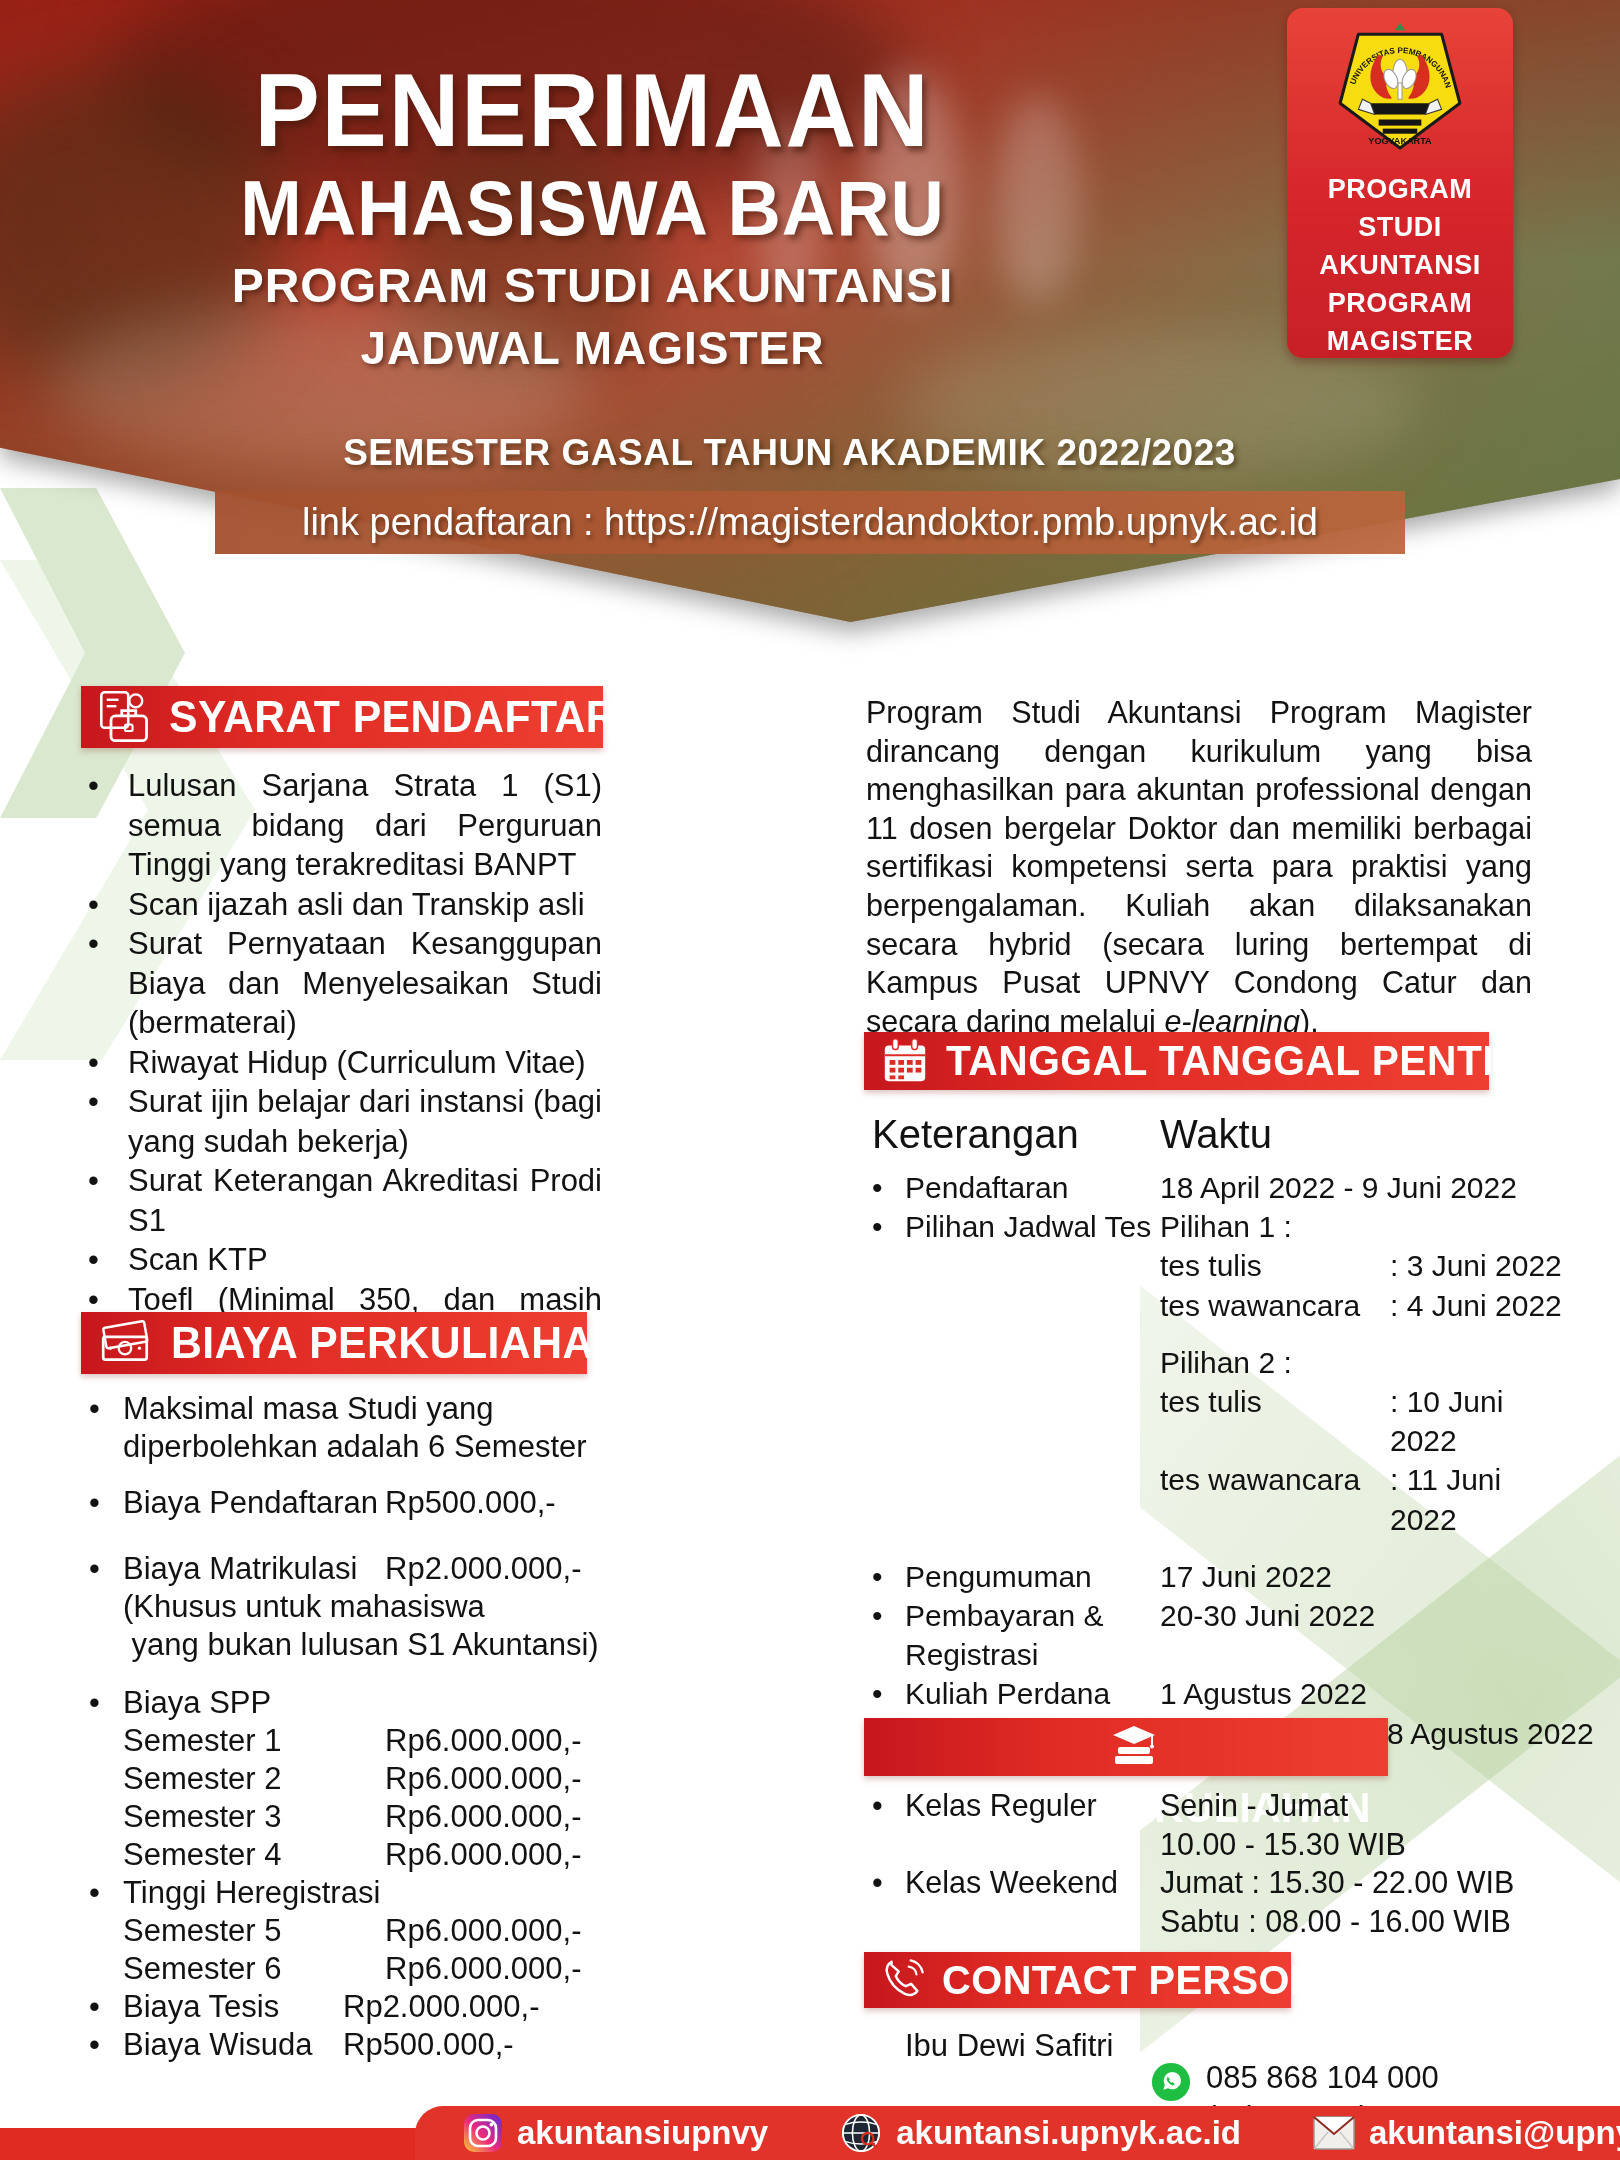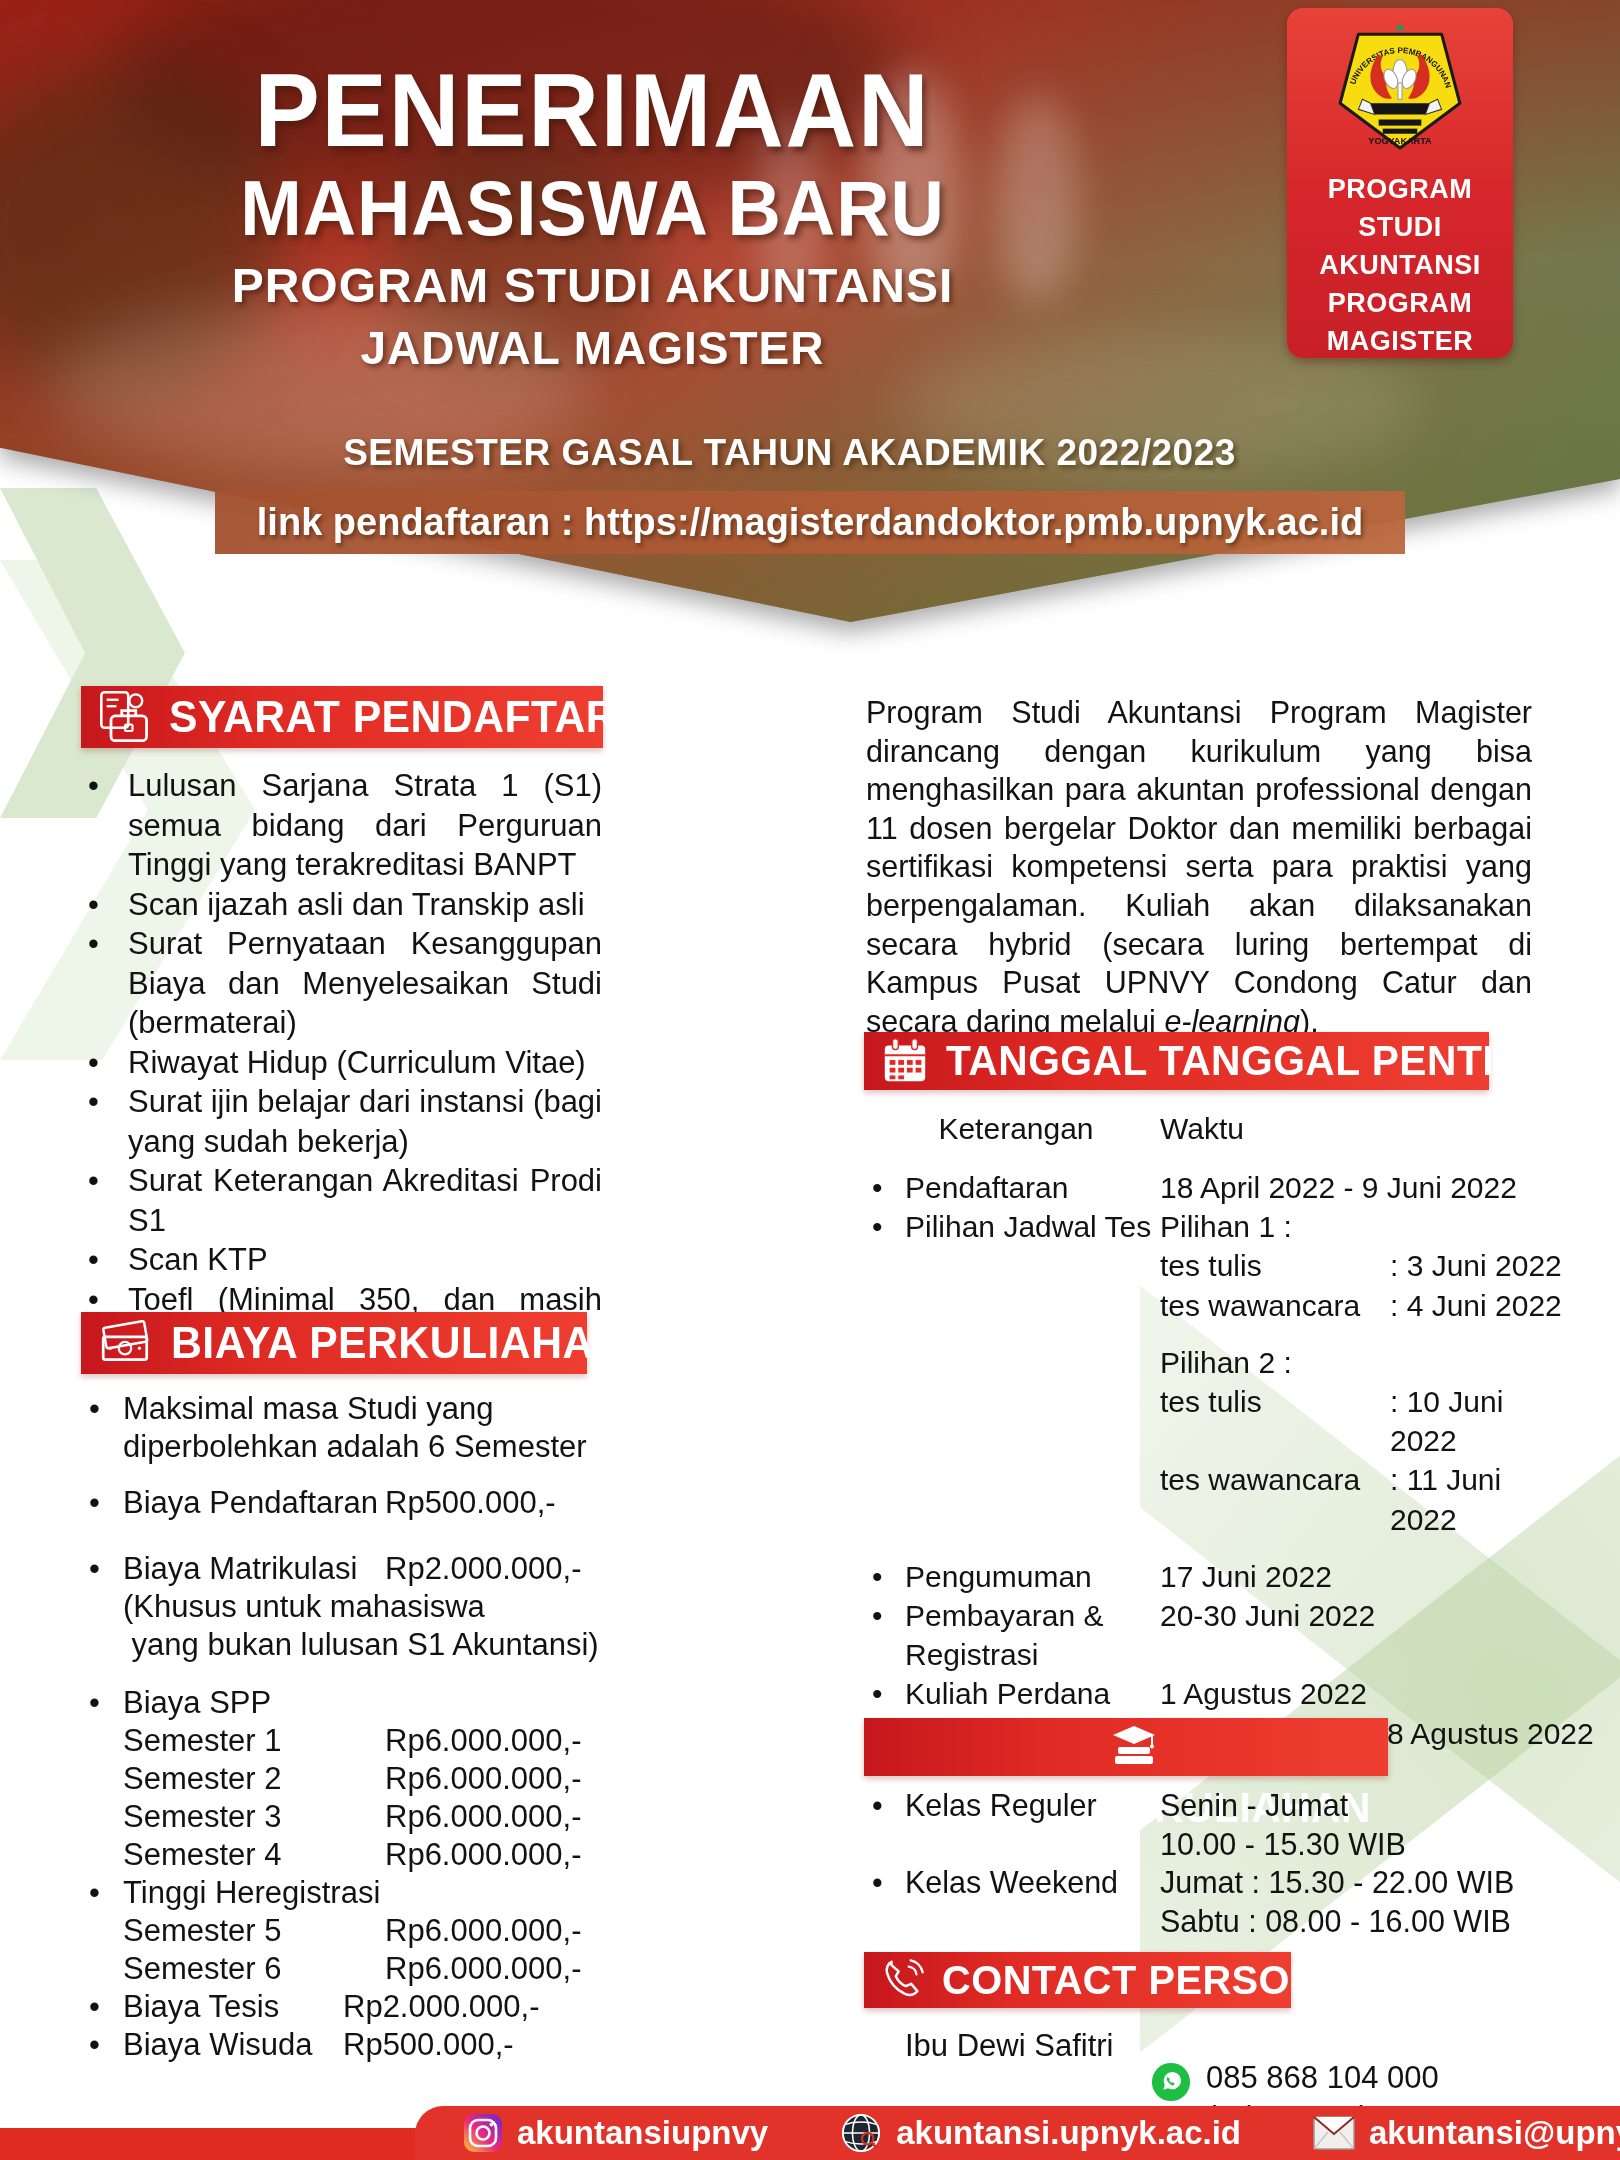--- a/index.html
+++ b/index.html
@@ -33,21 +33,21 @@
        text-shadow:4px 5px 7px rgba(70,25,10,.65);line-height:1.05;}
   .ht2{font-size:77px;font-weight:bold;letter-spacing:1px;transform:scaleX(.96);transform-origin:center;
        text-shadow:4px 4px 6px rgba(70,25,10,.6);line-height:1.08;margin-top:2px;}
   .ht3{font-size:48px;font-weight:bold;text-shadow:3px 3px 5px rgba(70,25,10,.6);margin-top:8px;letter-spacing:1px;}
   .ht4{font-size:46px;font-weight:bold;text-shadow:3px 3px 5px rgba(70,25,10,.6);margin-top:8px;letter-spacing:1px;}
   .hero-semester{position:absolute;left:167px;top:432px;width:1245px;text-align:center;z-index:6;
        color:#fff;font-size:37px;font-weight:bold;letter-spacing:.5px;text-shadow:3px 3px 5px rgba(60,40,10,.6);}
   .link-banner{position:absolute;left:215px;top:491px;width:1190px;height:63px;z-index:6;
        background:linear-gradient(90deg,rgba(163,80,46,.95),rgba(186,101,59,.93));
        display:flex;align-items:center;justify-content:center;
-       color:#fff;font-size:38px;font-weight:bold;text-shadow:2px 3px 4px rgba(60,30,10,.6);}
+       color:#fff;font-size:38px;font-weight:normal;text-shadow:2px 3px 4px rgba(60,30,10,.6);}
   
   .badge{position:absolute;left:1287px;top:8px;width:226px;height:350px;z-index:7;border-radius:16px;
        background:linear-gradient(180deg,#e84338 0%,#d5262b 55%,#c81f27 100%);
        box-shadow:0 4px 10px rgba(80,10,10,.35);text-align:center;}
   .badge-text{margin-top:14px;color:#fff;font-weight:bold;font-size:27px;line-height:38px;letter-spacing:.5px;}
   
   .chevron{position:absolute;z-index:1;}
   .chevron-1{left:0;top:488px;width:185px;height:330px;background:#d9e8cf;
      clip-path:polygon(0 0,52% 0,100% 50%,52% 100%,0 100%,46% 50%);}
   .chevron-2{left:0;top:560px;width:255px;height:500px;background:#eaf3e3;opacity:.8;
@@ -84,21 +84,21 @@
   .b-row .dot{width:42px;flex:none;padding-left:8px;box-sizing:border-box;}
   .b-label{width:262px;flex:none;}
   .b-label-wide{flex:1;}
   .b-value{flex:none;}
   .b-note{white-space:pre;}
   .mb18{margin-bottom:18px;} .mb28{margin-bottom:28px;} .mb20{margin-bottom:20px;}
   .sub-row{display:flex;padding-left:42px;}
   .sub-row .b-label{width:262px;}
   
   .tg-head{position:absolute;left:872px;top:1112px;width:660px;display:flex;z-index:2;
-     font-size:30px;text-align:center;}
+     font-size:40px;}
   .tg-head .c1{width:288px;flex:none;}
   .tanggal-rows{position:absolute;left:872px;top:1168px;width:690px;z-index:2;font-size:30px;line-height:39.2px;}
   .t-row{display:flex;}
   .t-row .dot{width:33px;flex:none;}
   .t-row .t-label{width:255px;flex:none;}
   .t-row .t-val{flex:1;}
   .t-sub{display:flex;}
   .t-sub .ts-label{width:230px;flex:none;}
   .gap18{height:18px;}
   

